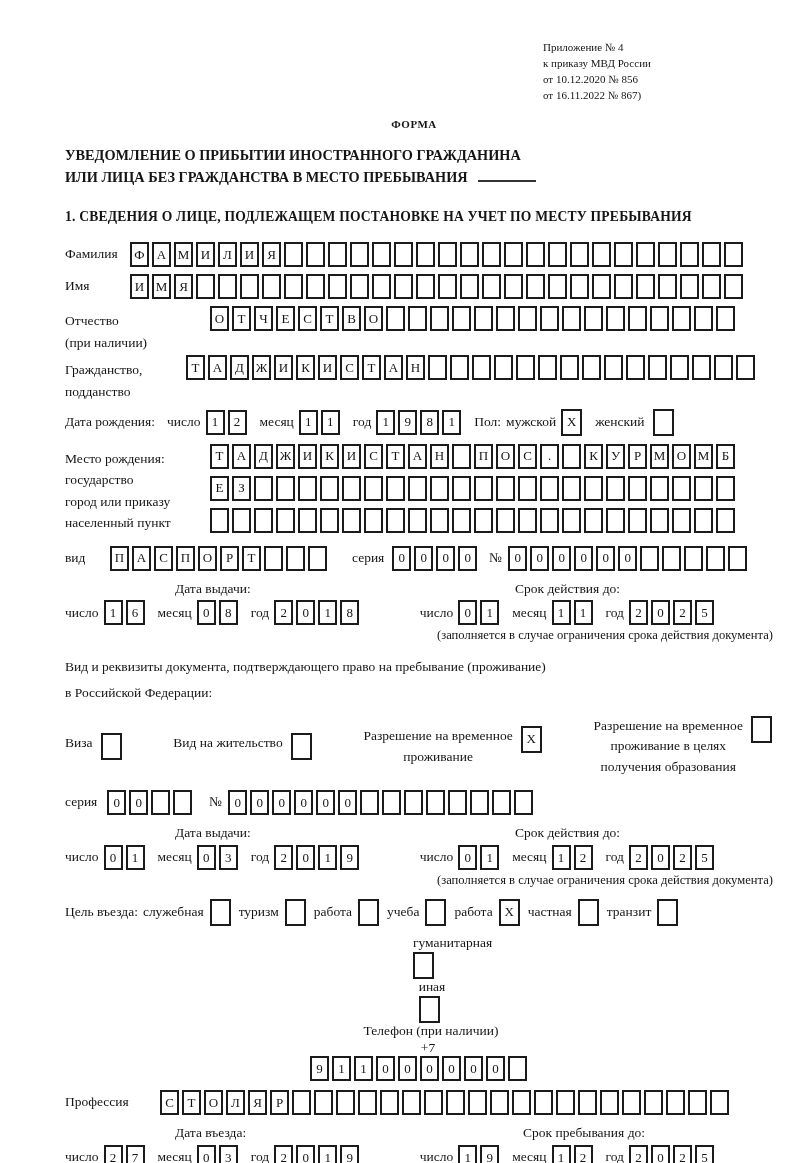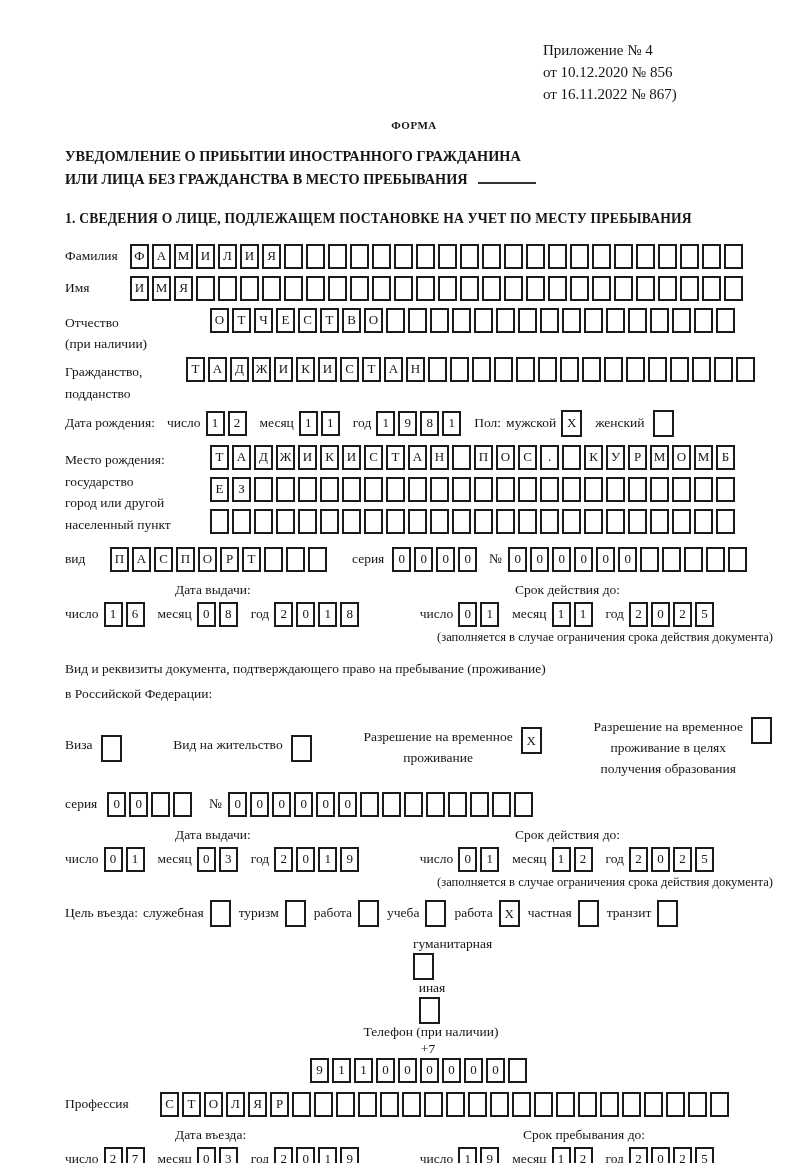--- a/index.html
+++ b/index.html
@@ -2,21 +2,21 @@
 <html lang="ru"><head>
 <meta charset="utf-8">
 <style>
   html,body{margin:0;padding:0;background:#ffffff;}
   .page{
     width:800px;height:1163px;background:#ffffff;box-sizing:border-box;
     padding:40px 25px 10px 65px;position:relative;
     font-family:"Liberation Serif","DejaVu Serif",serif;color:#151515;
     font-size:13.5px;line-height:1.25;overflow:hidden;
   }
-  .annex{width:232px;margin-left:auto;margin-right:0;font-size:15px;line-height:1.45;}
+  .annex{width:232px;margin-left:auto;margin-right:0;font-size:11px;line-height:1.45;}
   .annex .note{margin-top:4px;}
   .form-label{text-align:center;padding-right:12px;font-weight:bold;font-size:11px;margin-top:14px;letter-spacing:.5px;}
   .title{font-weight:bold;font-size:14.3px;line-height:1.6;margin-top:12px;}
   .blankline{display:inline-block;width:58px;border-bottom:2px solid #333;margin-left:10px;height:12px;}
   .section-title{font-weight:bold;font-size:13.6px;margin-top:20px;letter-spacing:.2px;}
 
   .row{display:flex;align-items:flex-start;margin-top:7px;}
   .row.center{align-items:center;}
   .lbl{flex:none;padding-top:4px;}
   .lw65{width:65px;}
@@ -55,20 +55,21 @@
   .gap-s{margin-left:9px;margin-right:6px;}
   .mig-label{width:168px;flex:none;padding-top:4px;}
 </style>
 </head>
 <body>
 
 <div class="page">
 
   <div class="annex">
     <div>Приложение № 4</div>
+    <div>к приказу МВД России</div>
     <div>от 10.12.2020 № 856</div>
     <div>от 16.11.2022 № 867)</div>
   </div>
 
   <div class="form-label">ФОРМА</div>
 
   <div class="title">
     <div>УВЕДОМЛЕНИЕ О ПРИБЫТИИ ИНОСТРАННОГО ГРАЖДАНИНА</div>
     <div>
       <span>ИЛИ ЛИЦА БЕЗ ГРАЖДАНСТВА В МЕСТО ПРЕБЫВАНИЯ</span><span class="blankline"></span>
@@ -242,21 +243,21 @@
     <span style="margin-left:10px">женский</span>
     <span class="cells cbx" style="margin-left:8px">
         <span class="cell"></span>
       </span>
   </div>
 
   <div class="row" style="margin-top:8px">
     <span class="lbl lw145 mlbl">
       <div>Место рождения:</div>
       <div>государство</div>
-      <div>город или другой</div>
+      <div>город или приказу</div>
       <div>населенный пункт</div>
     </span>
     <span class="stack">
       <span class="cells">
           <span class="cell">Т</span>
           <span class="cell">А</span>
           <span class="cell">Д</span>
           <span class="cell">Ж</span>
           <span class="cell">И</span>
           <span class="cell">К</span>

